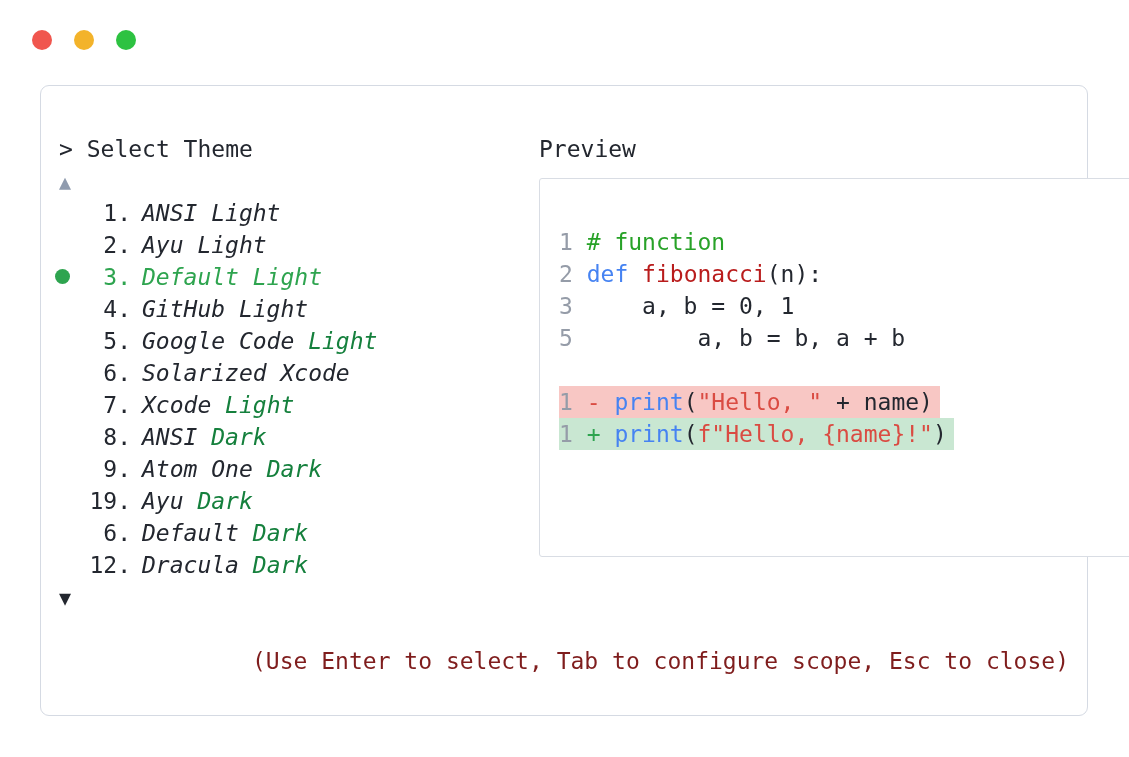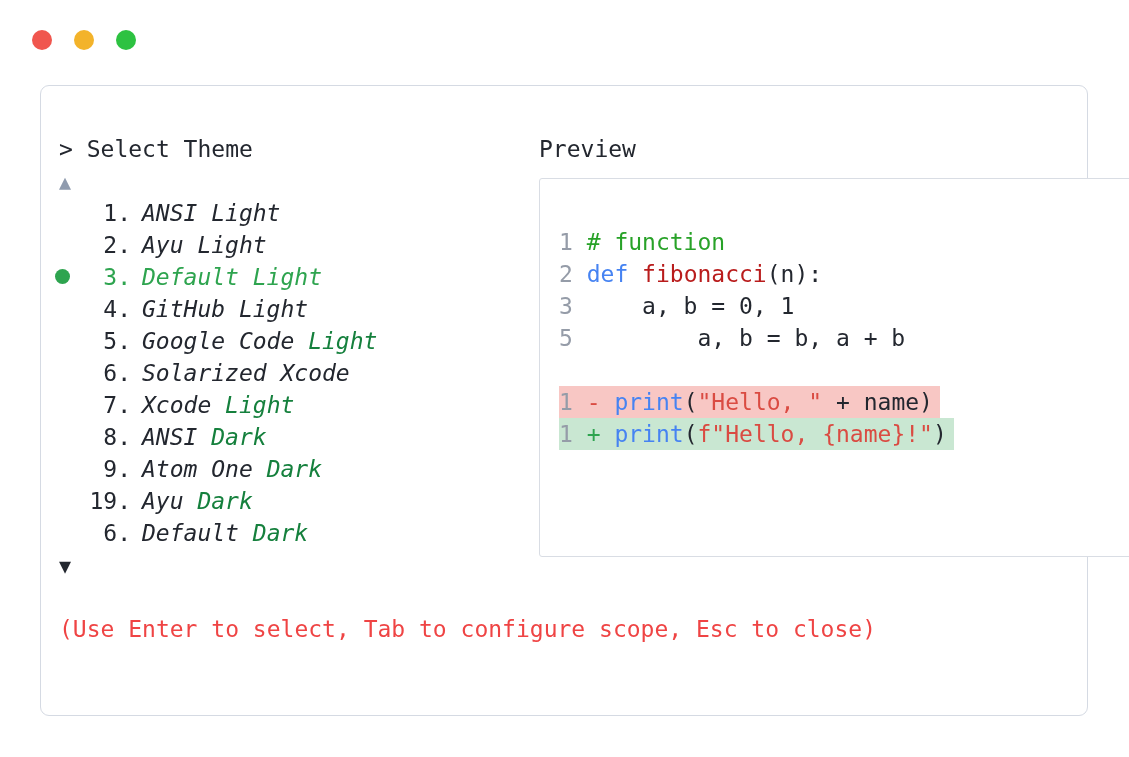--- a/index.html
+++ b/index.html
@@ -41,21 +41,21 @@
     position:absolute; left:-4px; top:8px;
     width:15px; height:15px; border-radius:50%;
     background:#2ea44f;
   }
   .num { width:42px; flex:none; text-align:right; white-space:pre; }
   .name { margin-left:11px; white-space:pre;font-style:italic; }
   .variant { color:#15803d; }
   .theme-row.selected .num,
   .theme-row.selected .name { color:#2ea44f; }
 
-  .hint { margin-top:32px; height:32px; color:#ef4444; white-space:pre; }
+  .hint { margin-top:32px; height:32px; color:#7f1d1d; white-space:pre;text-align:right; }
 
   
   .preview-label { height:32px; }
   .preview-box {
     margin-top:13px;
     width:599px; height:379px;
     box-sizing:border-box;
     border:1.5px solid #d9dde4; border-radius:3px;
     padding:47px 0 0 19px;
     overflow:hidden;
@@ -142,20 +142,25 @@
           <div class="theme-row">
             <span class="dot-slot"></span>
             <span class="num">19.</span>
             <span class="name">Ayu <span class="variant">Dark</span></span>
           </div>
           <div class="theme-row">
             <span class="dot-slot"></span>
             <span class="num">6.</span>
             <span class="name">Default <span class="variant">Dark</span></span>
           </div>
+          <div class="theme-row">
+            <span class="dot-slot"></span>
+            <span class="num">12.</span>
+            <span class="name">Dracula <span class="variant">Dark</span></span>
+          </div>
         </div>
       <div class="scroll-row">
         <span class="arrow-down">▼</span>
       </div>
     </div>
     <div class="right-col">
       <div class="preview-label">Preview</div>
       <div class="preview-box" id="preview-code">
           <div class="code-row"><span class="hl"><span class="ln">1</span><span class="tok-comment"># function</span></span></div>
           <div class="code-row"><span class="hl"><span class="ln">2</span><span class="tok-keyword">def</span><span class="tok-plain"> </span><span class="tok-function">fibonacci</span><span class="tok-plain">(n):</span></span></div>

